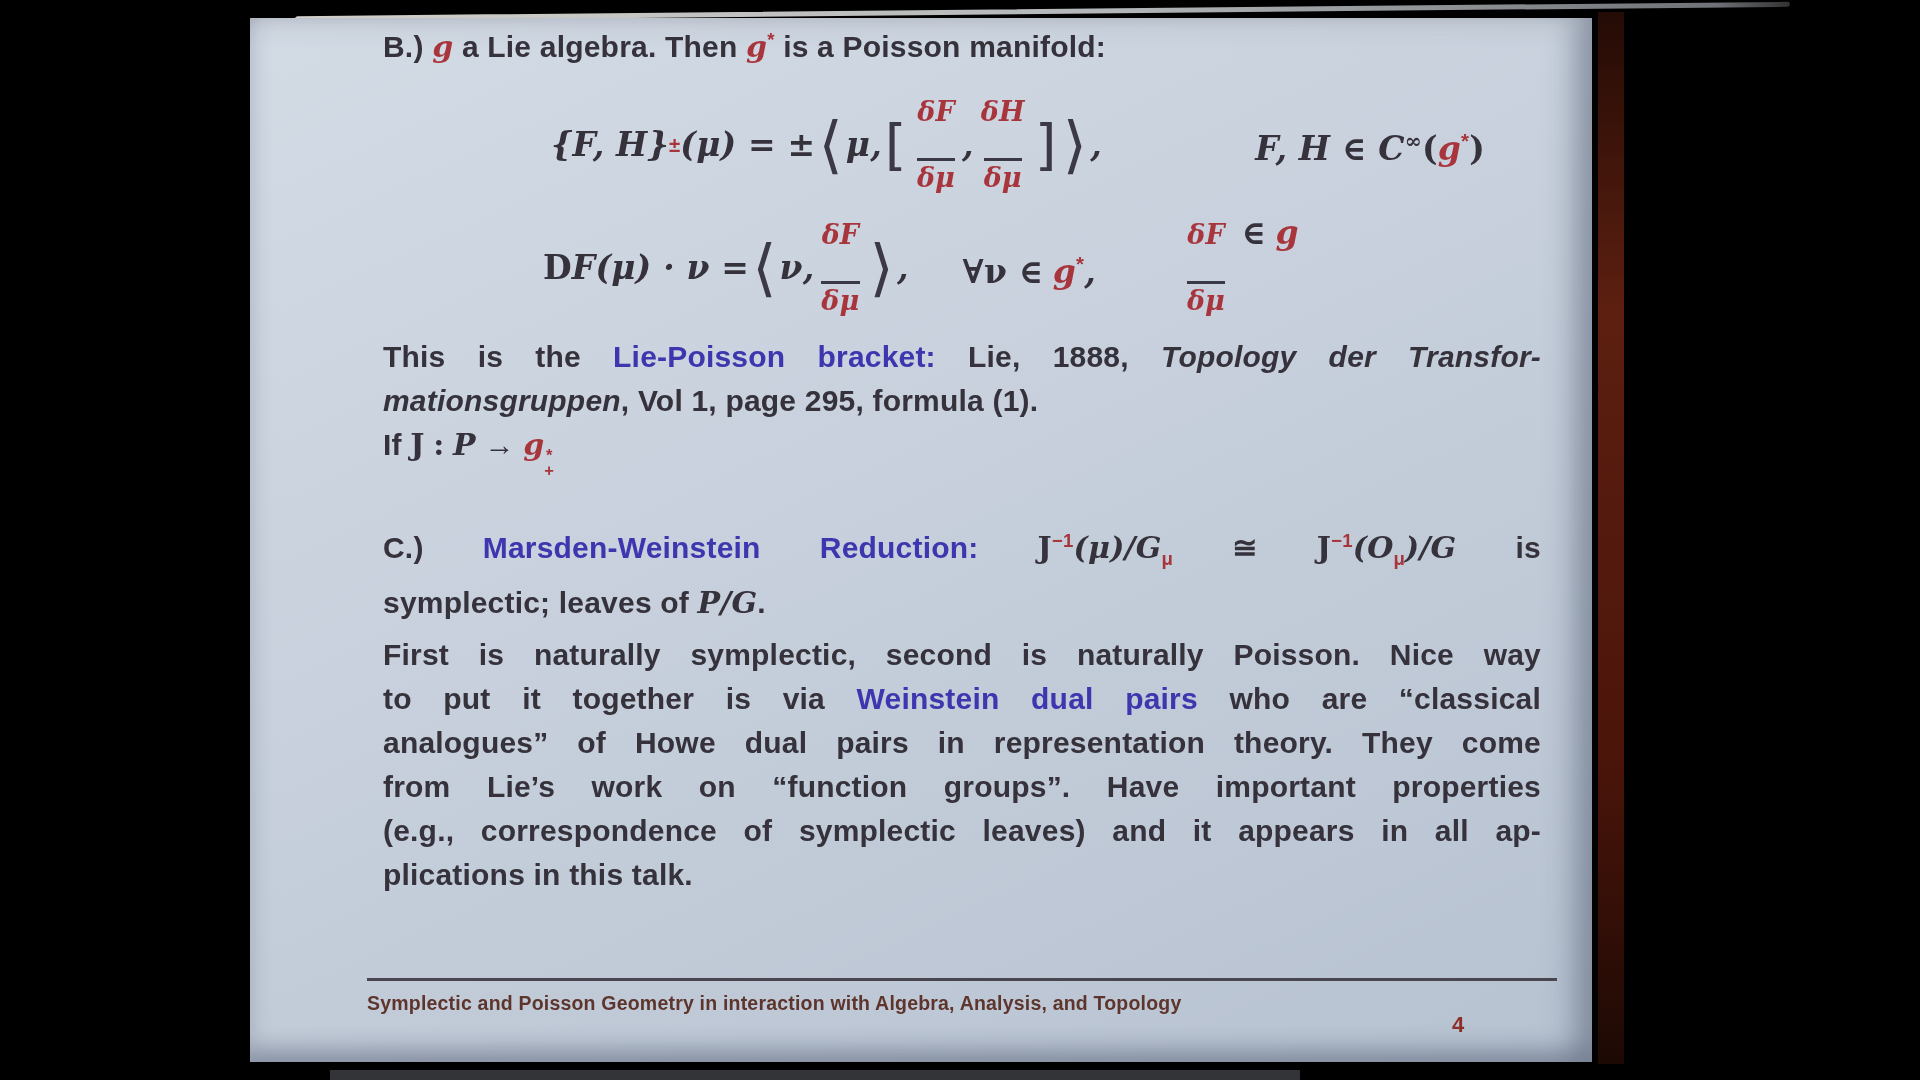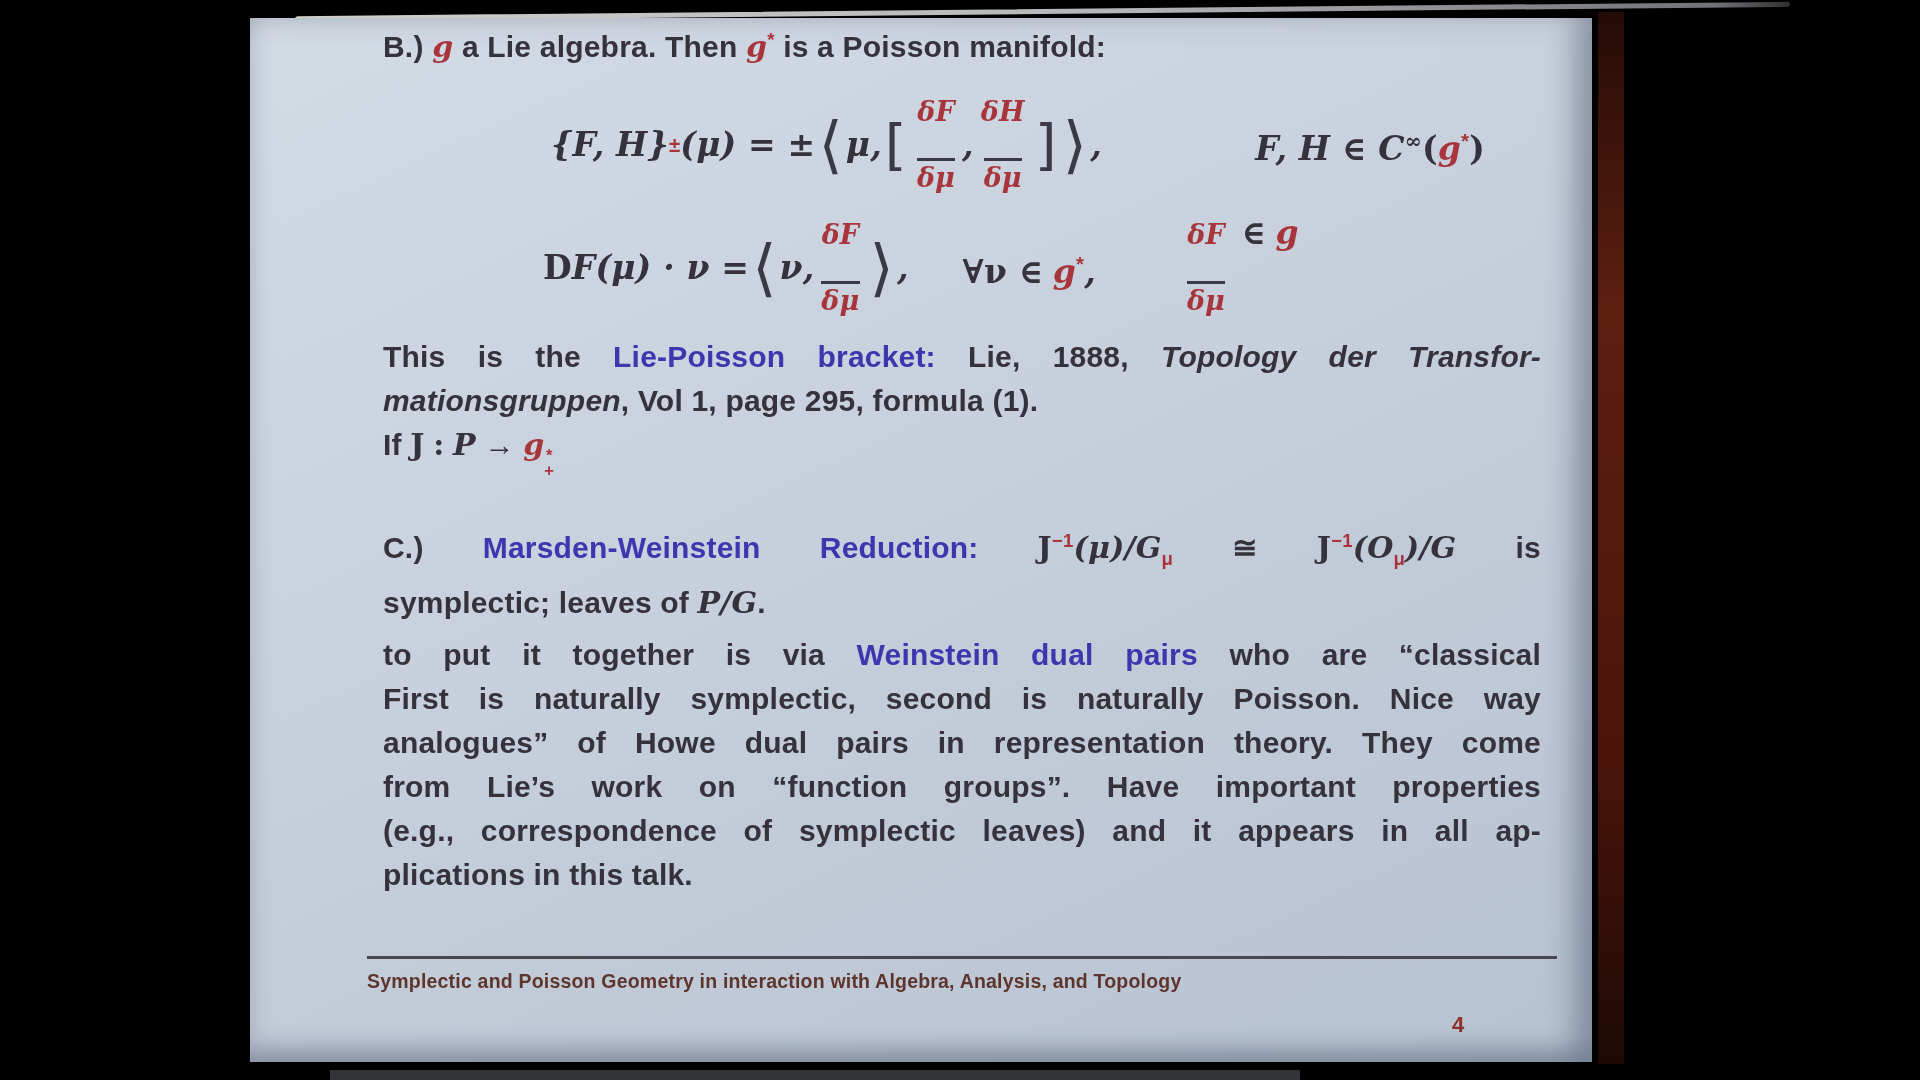--- a/index.html
+++ b/index.html
@@ -60,21 +60,21 @@
   .gap1 { margin-left:54px; } .gap2 { margin-left:84px; }
 
   
   .para1 { margin-top:22px; }
   .cblock { margin-top:40px; }
   .para2 { margin-top:8px; }
   .ln {}
   .jl { text-align:justify; text-align-last:justify; }
 
   
-  .footer { position:absolute; left:117px; top:938px; width:1190px; filter:blur(.4px); }
+  .footer { position:absolute; left:117px; top:960px; width:1190px; filter:blur(.4px); }
   .footrule { height:3px; background:#4a4650; margin-bottom:11px; }
   .foottext { font-size:19.5px; font-weight:bold; color:#5e352c; letter-spacing:.2px; }
   .pageno { position:absolute; left:1202px; top:994px; font-size:22px; font-weight:bold;
             color:#8c2f28; filter:blur(.4px); }
 </style>
 </head>
 <body>
 
 <div class="stage">
   <div class="glare"></div>
@@ -175,26 +175,26 @@
           <span><span class="mbf">J</span><sup class="red">−1</sup><span class="mi">(O</span><sub class="red">μ</sub><span class="mi">)/G</span></span>
           <span>is</span>
         </div>
         <div class="ln">
           <span>symplectic; leaves of</span>
           <span class="mi">P/G</span><span>.</span>
         </div>
       </div>
 
       <div class="para2">
+        <div class="ln jl">First is naturally symplectic, second is naturally Poisson. Nice way</div>
         <div class="ln jl">
           <span>to put it together is via</span>
           <span class="accent">Weinstein dual pairs</span>
           <span>who are “classical</span>
         </div>
-        <div class="ln jl">First is naturally symplectic, second is naturally Poisson. Nice way</div>
         <div class="ln jl">analogues” of Howe dual pairs in representation theory. They come</div>
         <div class="ln jl">from Lie’s work on “function groups”. Have important properties</div>
         <div class="ln jl">(e.g., correspondence of symplectic leaves) and it appears in all ap-</div>
         <div class="ln">plications in this talk.</div>
       </div>
     </div>
 
     <div class="footer">
       <div class="footrule"></div>
       <div class="foottext">Symplectic and Poisson Geometry in interaction with Algebra, Analysis, and Topology</div>

